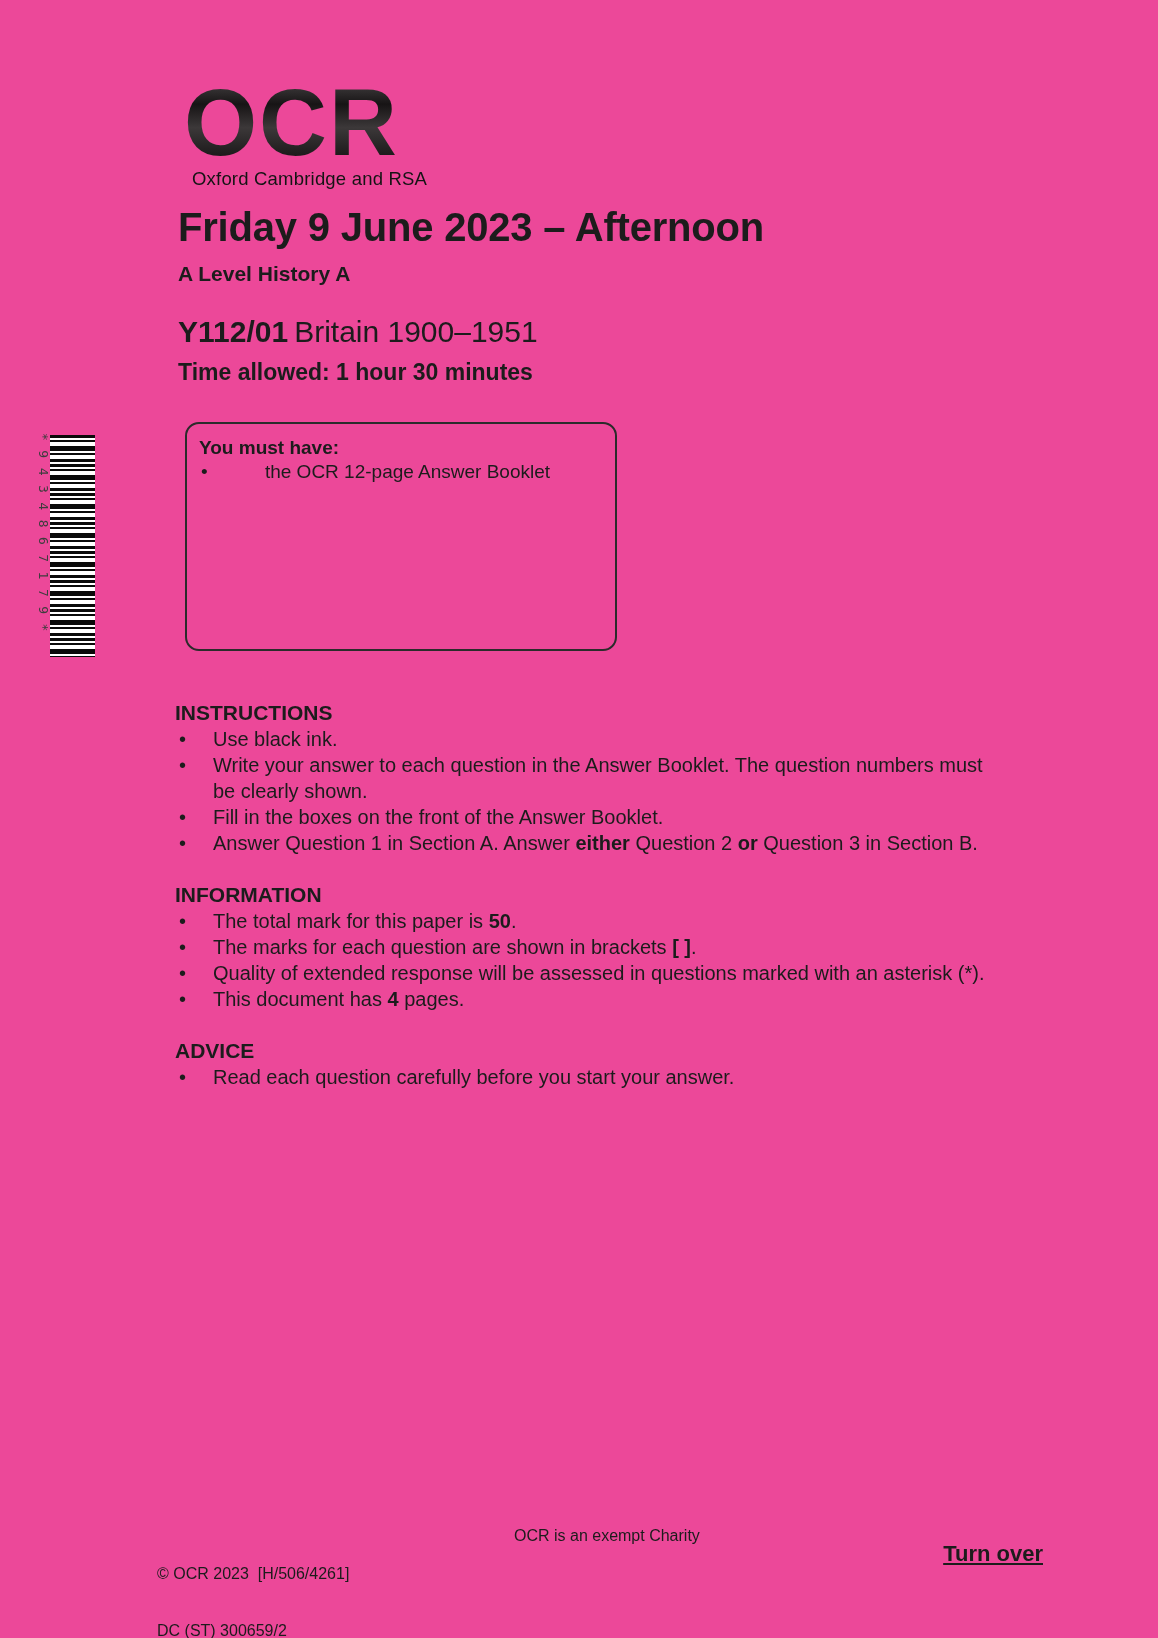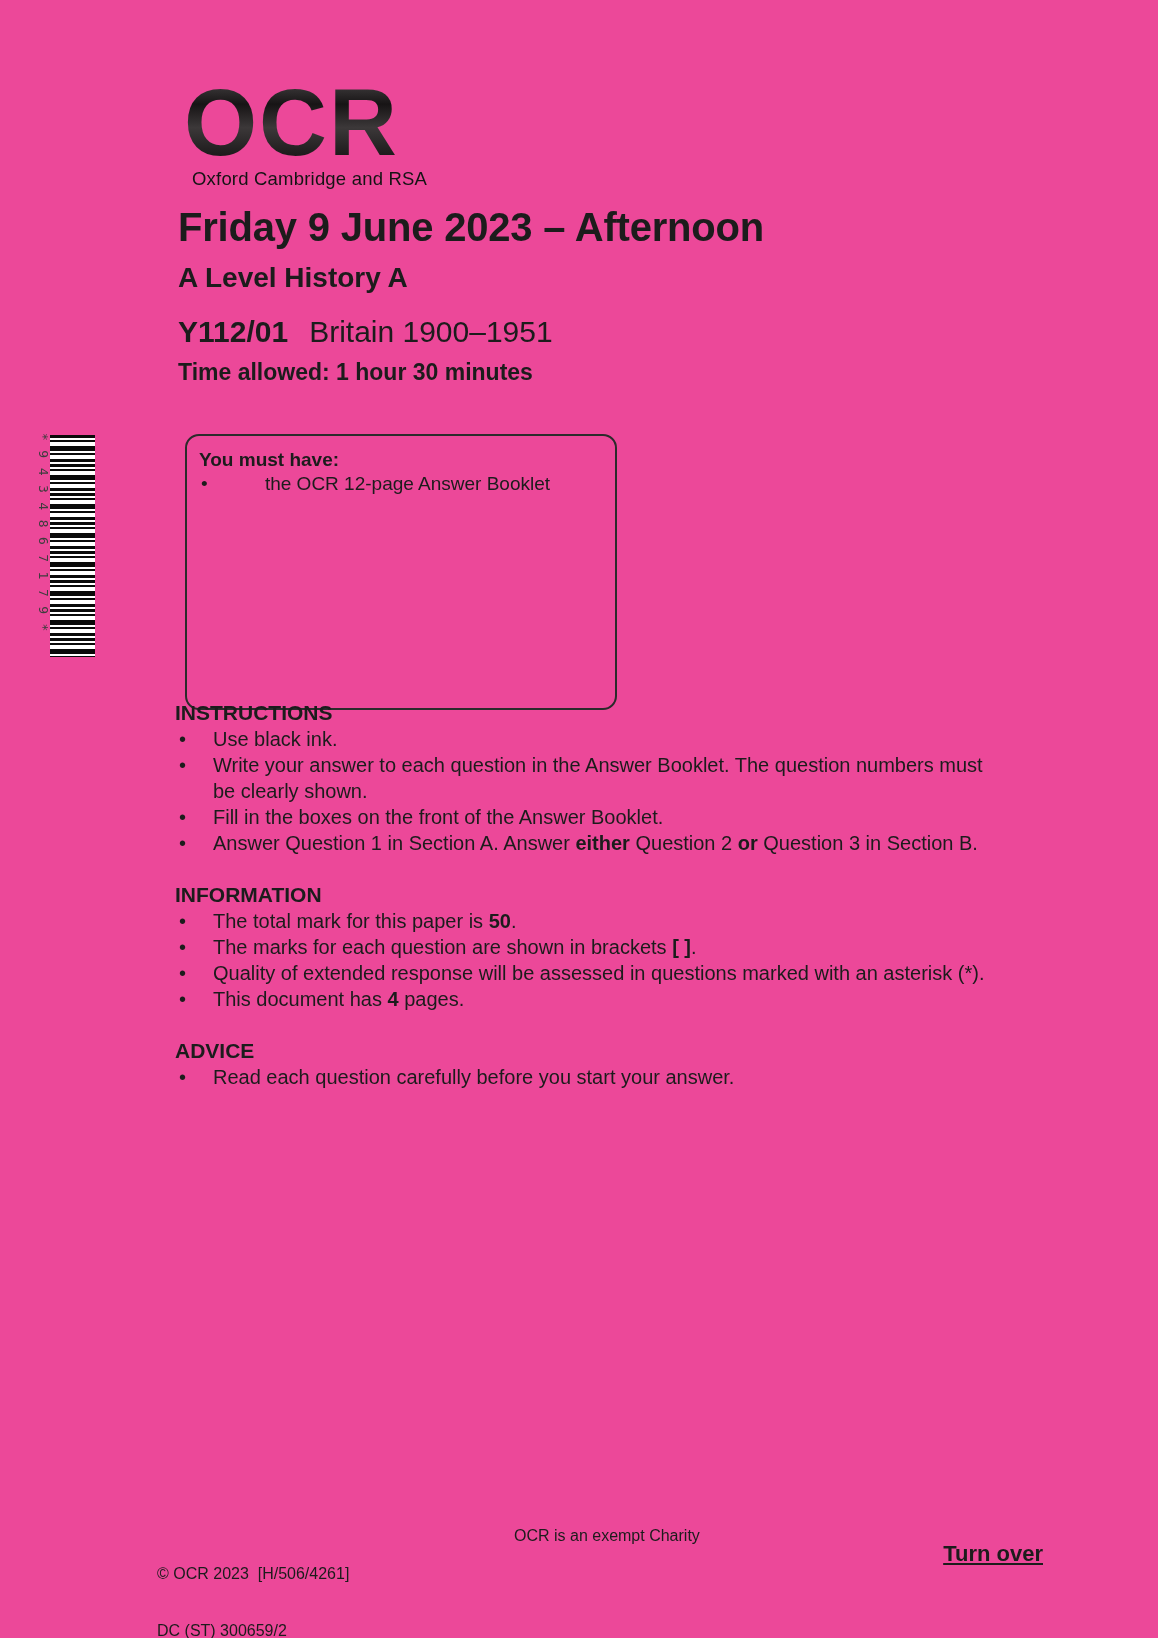--- a/index.html
+++ b/index.html
@@ -49,32 +49,32 @@
     top: 203px;
     font-size: 40px;
     line-height: 1.2;
     font-weight: bold;
     letter-spacing: -0.2px;
   }
   .subject {
     position: absolute;
     left: 178px;
     top: 261px;
-    font-size: 28px;
+    font-size: 21px;
     line-height: 1.2;
     font-weight: bold;
   }
   .paper-line {
     position: absolute;
     left: 178px;
     top: 314px;
     font-size: 30px;
     line-height: 1.2;
   }
-  .paper-line .code { font-weight: bold; margin-right: 21px; }
+  .paper-line .code { font-weight: bold; margin-right: 6px; }
   .time-allowed {
     position: absolute;
     left: 178px;
     top: 359px;
     font-size: 23px;
     line-height: 1.15;
     font-weight: bold;
   }
 
   
@@ -105,23 +105,23 @@
     line-height: 14px;
     letter-spacing: 9.5px;
     color: #3d3d3d;
     white-space: nowrap;
   }
 
   
   .must-have-box {
     position: absolute;
     left: 185px;
-    top: 434px;
+    top: 422px;
     width: 432px;
-    height: 276px;
+    height: 229px;
     border: 2px solid #2b2b2b;
     border-radius: 14px;
     padding: 12px 16px 12px 12px;
     font-size: 19px;
     line-height: 24px;
   }
   .must-have-box .box-heading { font-weight: bold; }
   .must-have-box ul { list-style: none; }
   .must-have-box li {
     position: relative;

